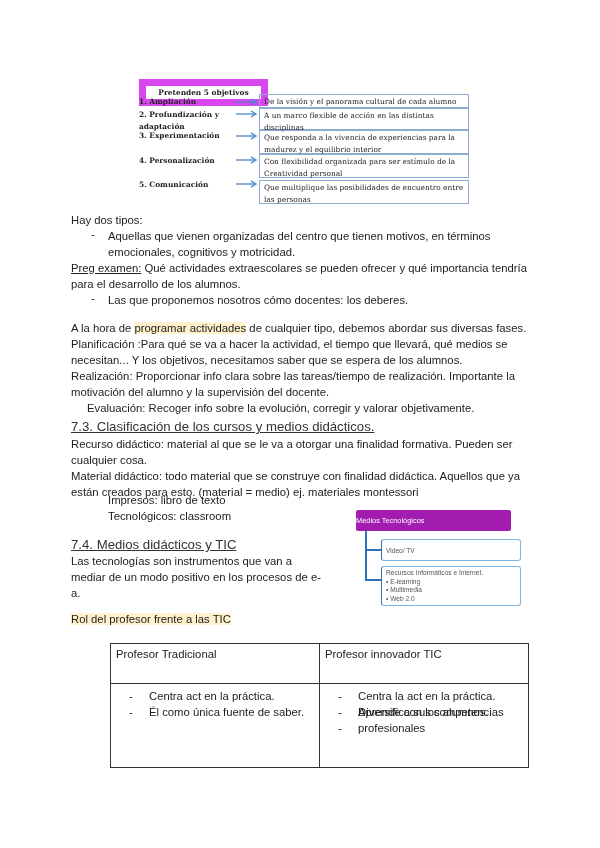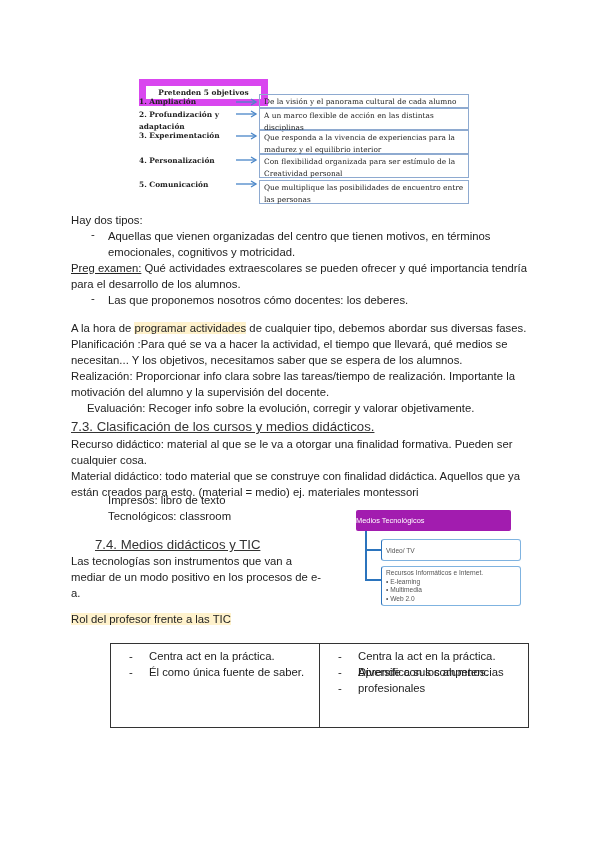--- a/index.html
+++ b/index.html
@@ -118,29 +118,33 @@
   <div class="abs med-line" style="left:365px; top:579px; width:17px; height:1.5px;"></div>
   <div class="abs med-box" style="left:381px; top:539px; width:140px; height:22px; line-height:17px;">Video/ TV</div>
   <div class="abs med-box" style="left:381px; top:566px; width:140px; height:40px;">
     <div>Recursos Informáticos e Internet.</div>
     <div>• E-learning</div>
     <div>• Multimedia</div>
     <div>• Web 2.0</div>
   </div>
 </div>
 
-<div class="abs heading" style="top:537px;margin-left:24px;">7.4. Medios didácticos y TIC</div>
+<div class="abs heading" style="top:537px;">7.4. Medios didácticos y TIC</div>
 <div class="abs txt" style="top:553px; width:250px;">Las tecnologías son instrumentos que van a mediar de un modo positivo en los procesos de e-a.</div>
 
 <div class="abs" style="top:611px; left:71px; line-height:16px;">
   <span class="hl">Rol del profesor frente a las TIC</span>
 </div>
 
 <table class="rol">
   <tbody>
+      <tr>
+    <td class="cell-head" style="width:209px;">Profesor Tradicional</td>
+    <td class="cell-head">Profesor innovador TIC</td>
+  </tr>
   <tr>
     <td class="cell-body">
       <span class="li" style="left:18px; top:4px;">-</span>
       <span class="li" style="left:38px; top:4px;">Centra act en la práctica.</span>
       <span class="li" style="left:18px; top:20px;">-</span>
       <span class="li" style="left:38px; top:20px;">Él como única fuente de saber.</span>
     </td>
     <td class="cell-body">
       <span class="li" style="left:18px; top:4px;">-</span>
       <span class="li" style="left:38px; top:4px;">Centra la act en la práctica.</span>

